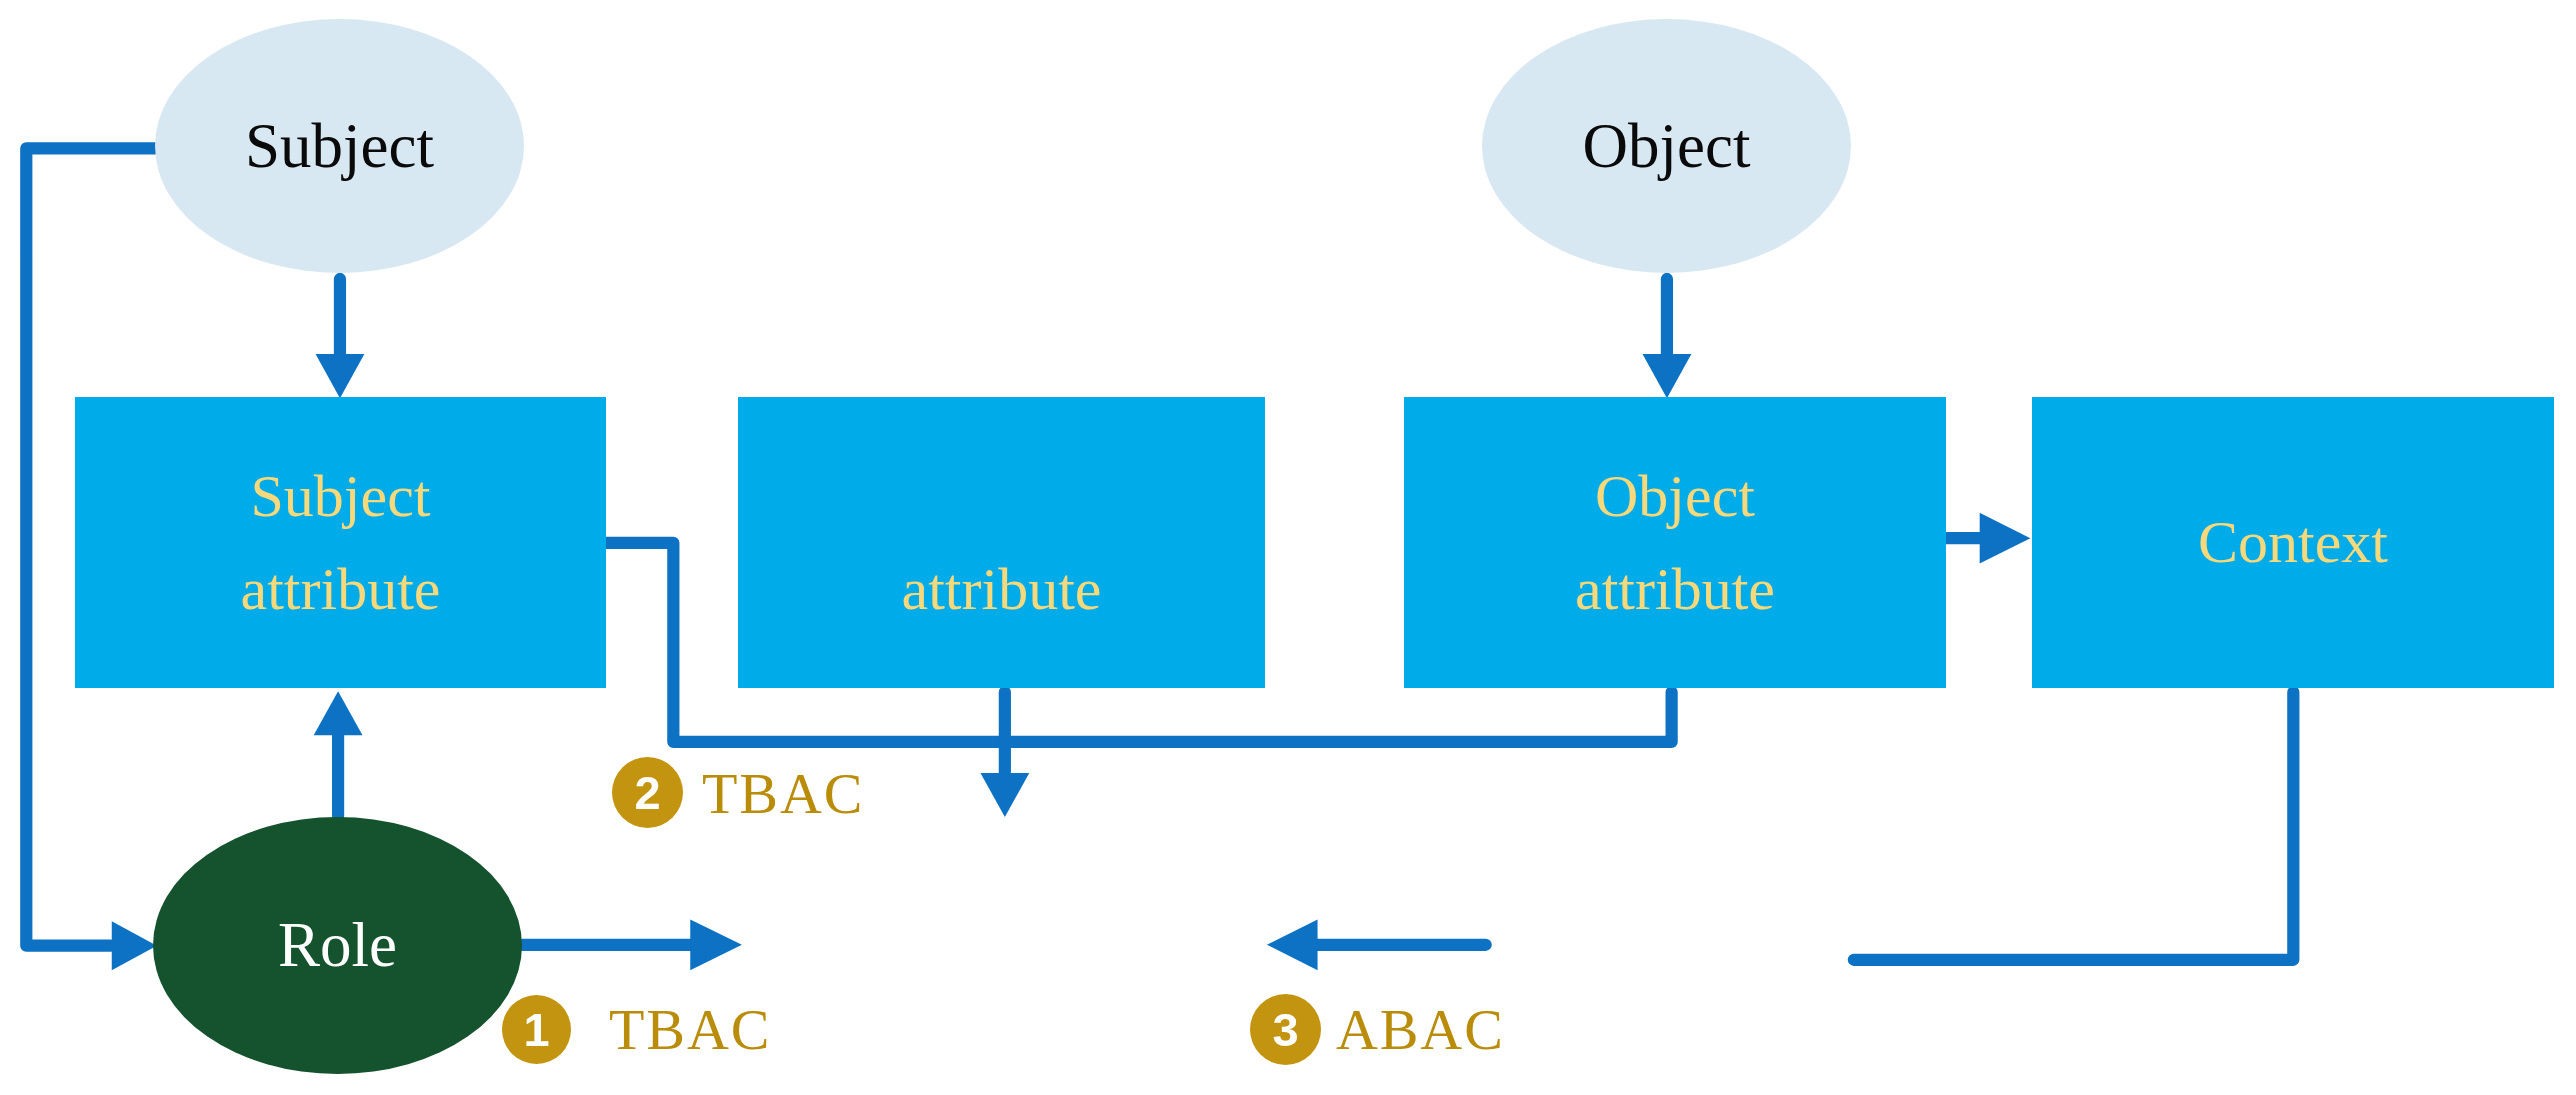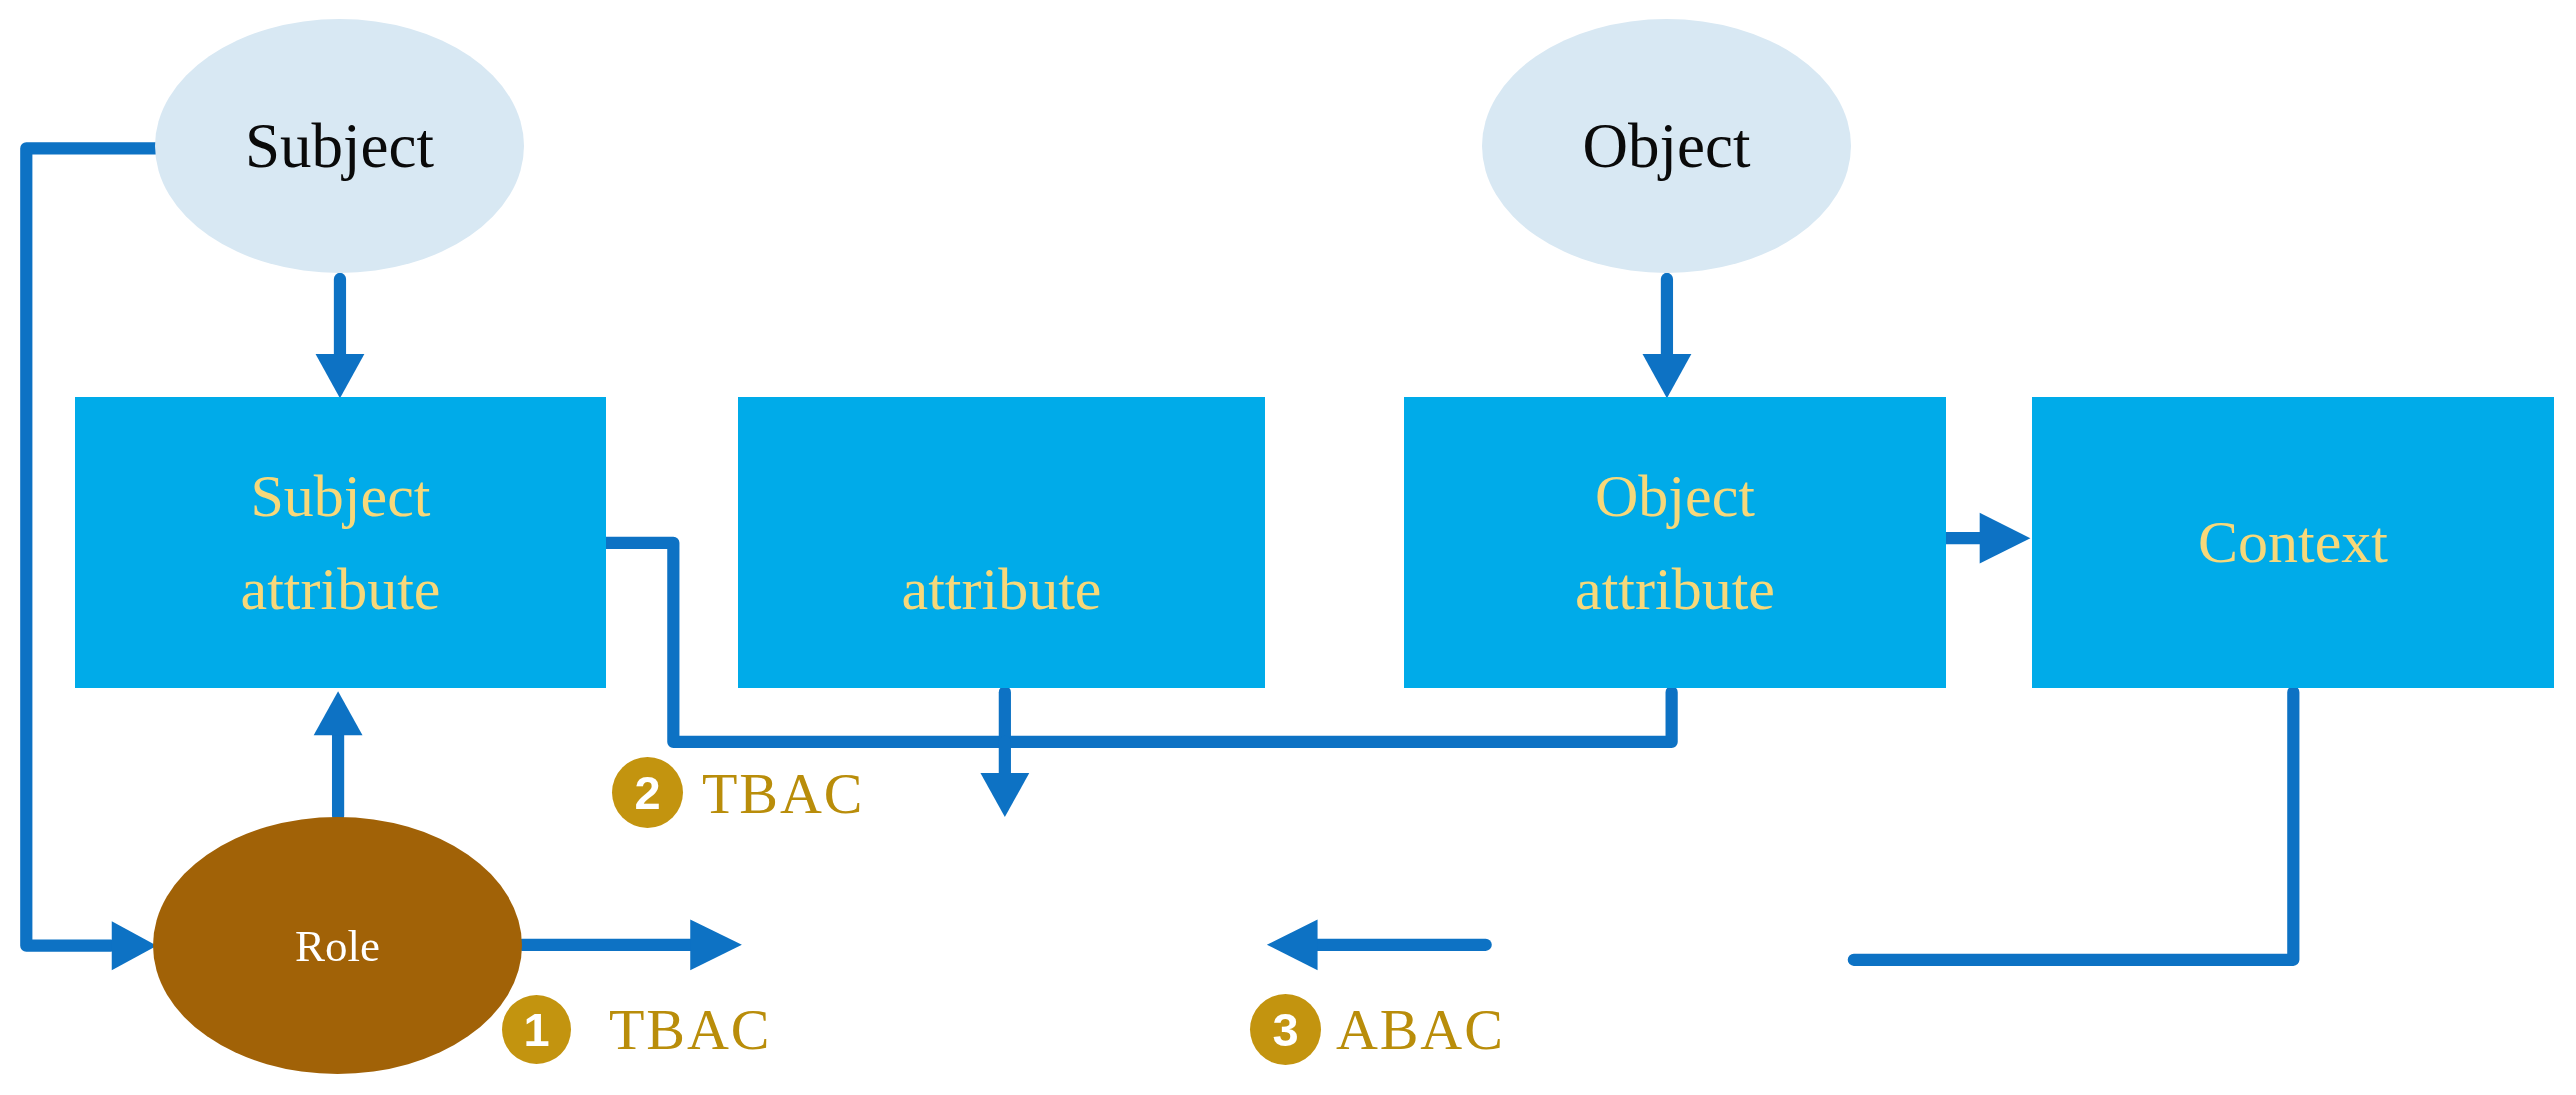--- a/index.html
+++ b/index.html
@@ -14,21 +14,21 @@
   }
   svg.connectors {
     position: absolute;
     left: 0; top: 0;
     width: 2576px; height: 1096px;
     z-index: 1;
   }
   .node { position: absolute; z-index: 2; display: flex; align-items: center; justify-content: center; text-align: center; }
   .ellipse { border-radius: 50%; }
   .ellipse.light { background: #d8e8f3; color: #0a0a0a; font-size: 63px; }
-  .ellipse.dark  { background: #a16207; color: #ffffff; font-size: 45px; }
+  .ellipse.dark  { background: #14532d; color: #ffffff; font-size: 63px; }
   .box { background: #00abe9; color: #f7d87a; font-size: 60px; line-height: 1.55; }
   .box .two-line { display: block; }
   .badge {
     position: absolute; z-index: 3;
     background: #c3940f; color: #ffffff;
     border-radius: 50%;
     display: flex; align-items: center; justify-content: center;
     font-family: "Liberation Sans", "DejaVu Sans", sans-serif;
     font-weight: bold; font-size: 47px;
   }

